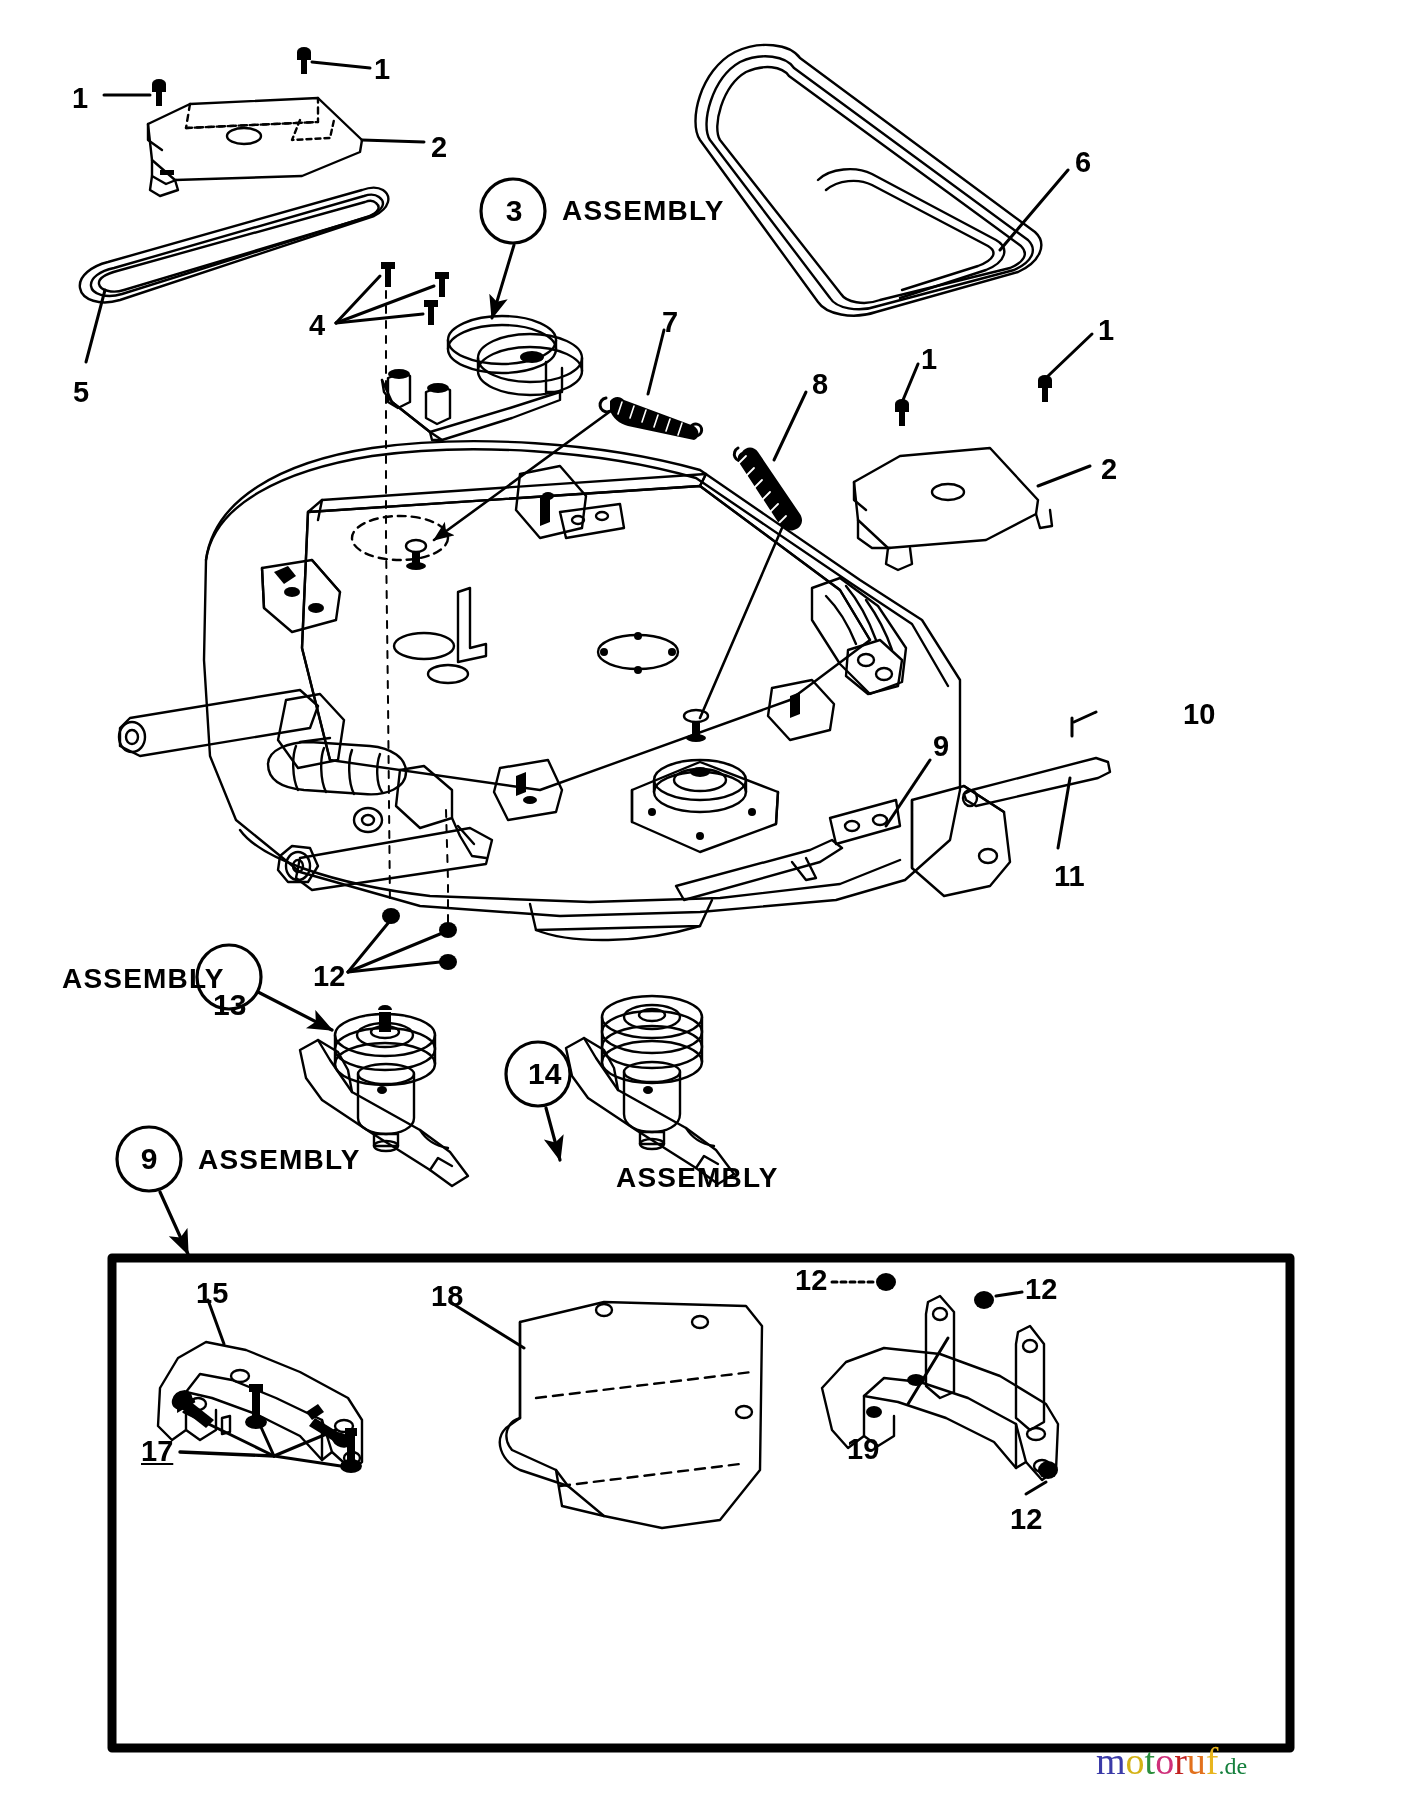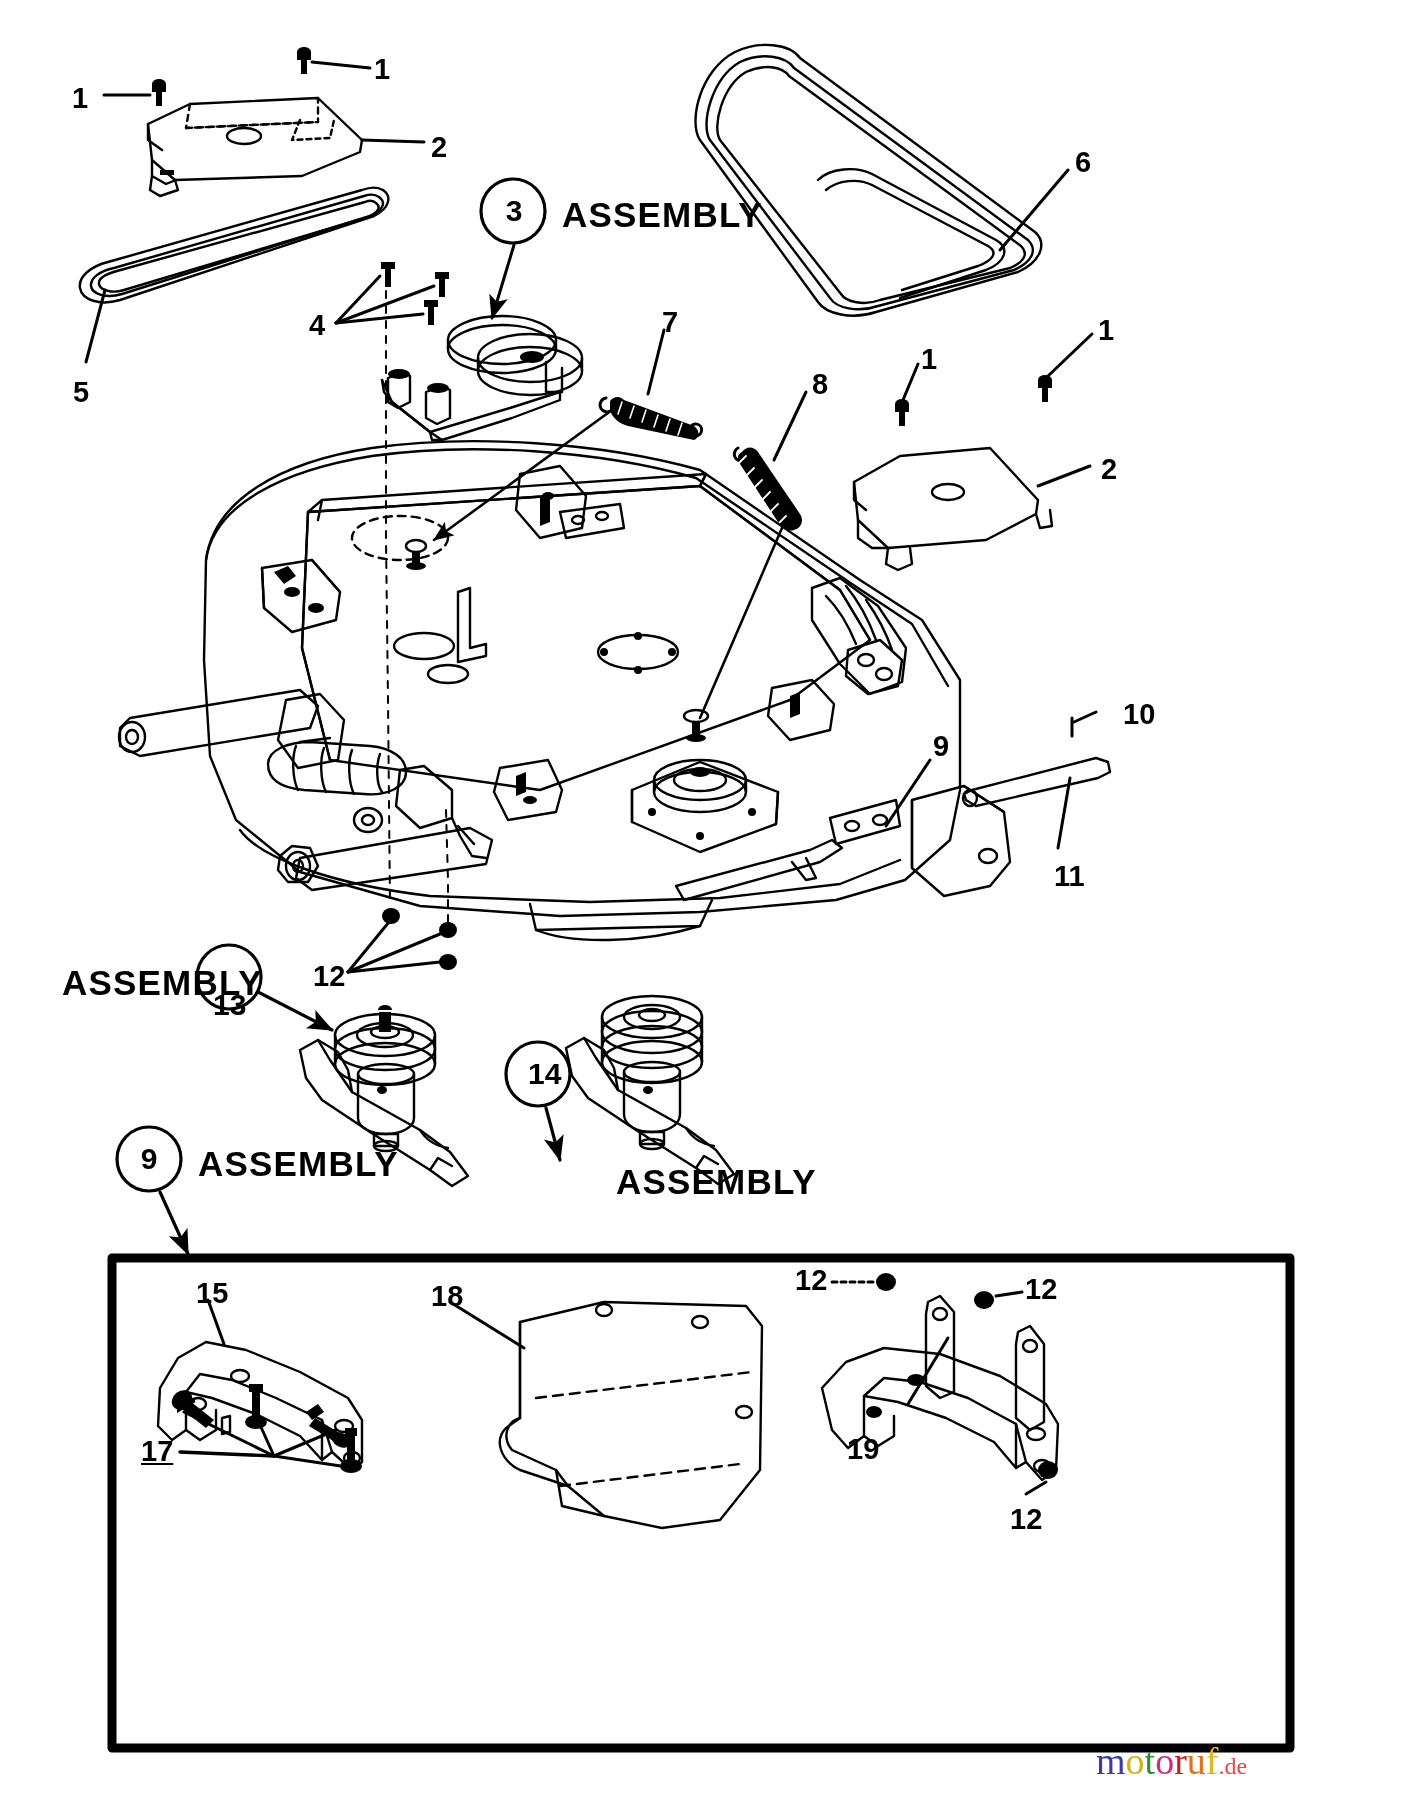--- a/index.html
+++ b/index.html
@@ -31,21 +31,21 @@
     font-size: 29px;
     color: #000000;
     line-height: 1;
     white-space: nowrap;
     user-select: none;
   }
   .callout-word {
     position: absolute;
     font-family: "Liberation Sans", sans-serif;
     font-weight: bold;
-    font-size: 35px;
+    font-size: 28px;
     letter-spacing: 1.2px;
     color: #000000;
     line-height: 1;
     white-space: nowrap;
     user-select: none;
   }
   .bubble-num {
     position: absolute;
     font-family: "Liberation Sans", sans-serif;
     font-weight: bold;
@@ -62,21 +62,21 @@
     top: 1742px;
     font-family: "Liberation Serif", serif;
     font-size: 38px;
     line-height: 1;
     white-space: nowrap;
     user-select: none;
   }
   #watermark .w { font-weight: normal; margin-left: 21px; }
   #watermark .tld {
     font-size: 24px;
-    color: #ef4444;
+    color: #15803d;
   }
 </style>
 </head>
 <body>
 
 <div id="page">
 
   <svg id="art" viewBox="0 0 1402 1800" xmlns="http://www.w3.org/2000/svg">
     <defs>
       <marker id="arrowhead" markerWidth="9" markerHeight="9" refX="7.5" refY="3.2" orient="auto">
@@ -496,21 +496,21 @@
   <div class="callout-num" style="left:73px; top:378px;">5</div>
   <div class="callout-num" style="left:309px; top:311px;">4</div>
   <div class="bubble-num" style="left:498px; top:196px; width:32px;">3</div>
   <div class="callout-word" style="left:562px; top:197px;">ASSEMBLY</div>
   <div class="callout-num" style="left:1075px; top:148px;">6</div>
   <div class="callout-num" style="left:662px; top:308px;">7</div>
   <div class="callout-num" style="left:812px; top:370px;">8</div>
   <div class="callout-num" style="left:921px; top:345px;">1</div>
   <div class="callout-num" style="left:1098px; top:316px;">1</div>
   <div class="callout-num" style="left:1101px; top:455px;">2</div>
-  <div class="callout-num" style="left:1123px; top:700px;">10</div>
+  <div class="callout-num" style="left:1183px; top:700px;">10</div>
   <div class="callout-num" style="left:1054px; top:862px;text-align:center;">11</div>
   <div class="callout-num" style="left:933px; top:732px;">9</div>
   <div class="callout-num" style="left:313px; top:962px;">12</div>
   <div class="bubble-num" style="left:213px; top:962px; width:32px;margin-top:28px;">13</div>
   <div class="callout-word" style="left:62px; top:965px;">ASSEMBLY</div>
   <div class="bubble-num" style="left:528px; top:1059px; width:32px;">14</div>
   <div class="callout-word" style="left:616px; top:1164px;">ASSEMBLY</div>
   <div class="bubble-num" style="left:133px; top:1144px; width:32px;">9</div>
   <div class="callout-word" style="left:198px; top:1146px;">ASSEMBLY</div>
   <div class="callout-num" style="left:196px; top:1279px;">15</div>

